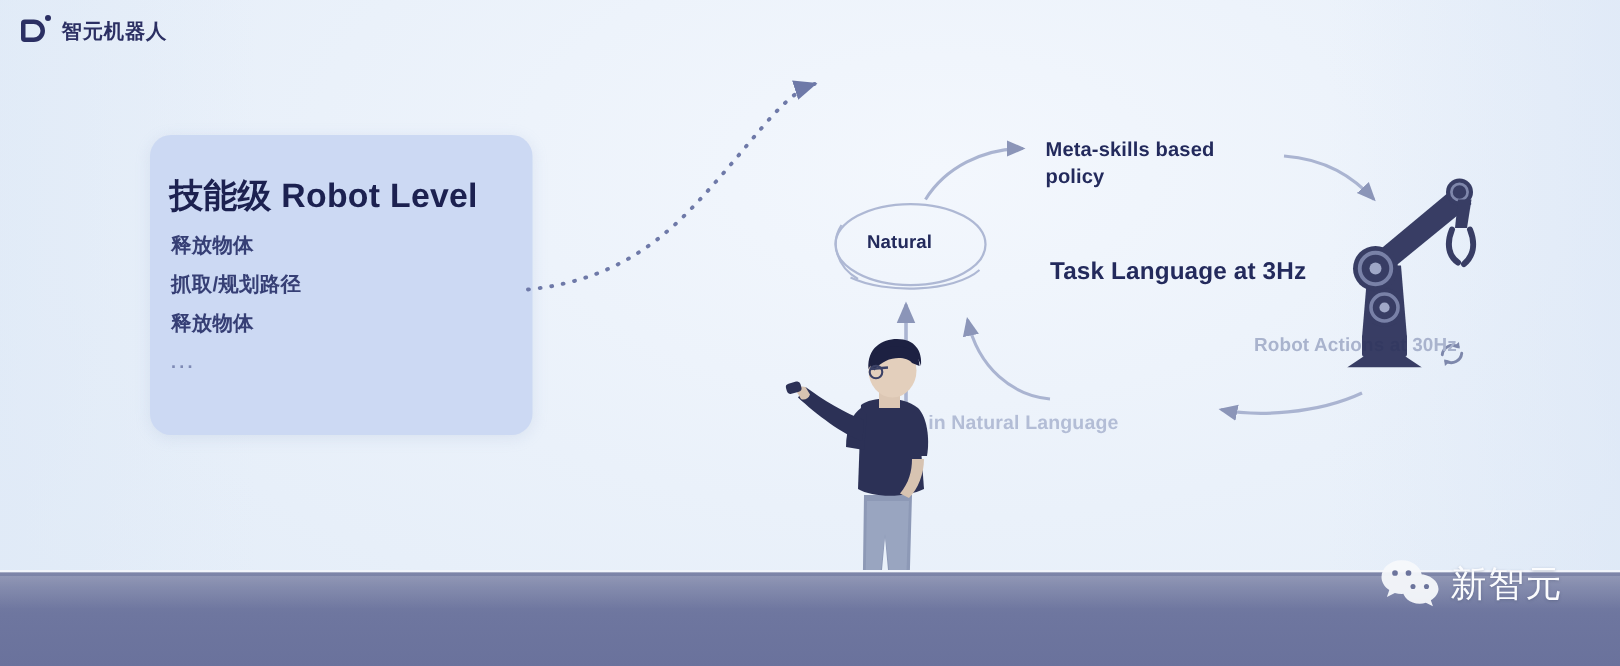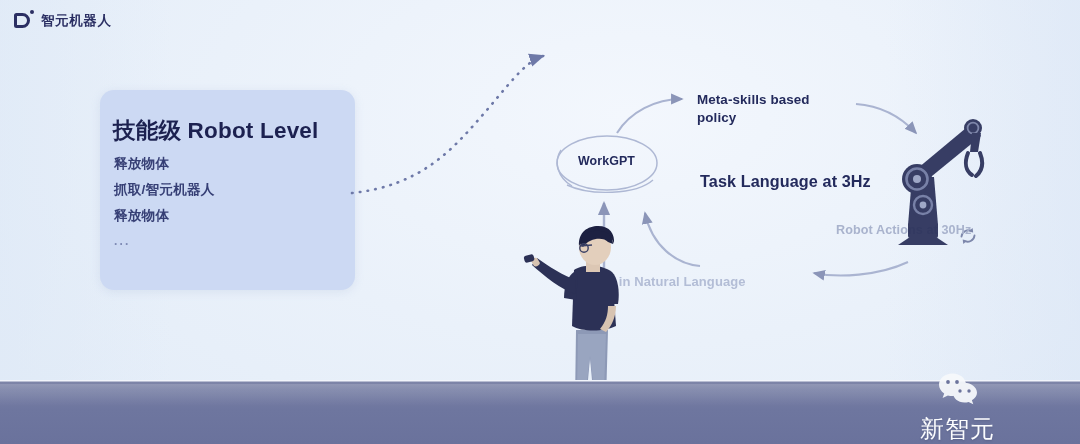--- a/index.html
+++ b/index.html
@@ -78,35 +78,35 @@
   #lbl-robot{left:836px;top:222px;font-size:12.6px;line-height:17px;color:#a9b3cd;font-weight:600;}
   #lbl-task{left:586px;top:273px;font-size:13px;line-height:18px;color:#b3bdd6;font-weight:600;}
 
   
   #robot{position:absolute;left:886px;top:105px;width:100px;height:140px;}
 
   
   #presenter{position:absolute;left:520px;top:222px;width:140px;height:210px;}
 
   
-  #watermark{position:absolute;left:920px;top:372px;display:flex;align-items:center;gap:7px;z-index:45;flex-direction:column;}
+  #watermark{position:absolute;left:920px;top:372px;display:flex;align-items:center;gap:7px;z-index:45;}
   #watermark .wm-txt{font-size:24px;font-weight:500;color:#fbfcfe;letter-spacing:1px;text-shadow:0 1px 2px rgba(60,70,100,.35);}
 </style>
 </head>
 <body>
 
 <div id="stage">
 
   <div id="wall"></div>
 
   <div id="skill-card">
     <div id="skill-title">技能级 Robot Level</div>
     <div id="skill-list">
       <div class="li">释放物体</div>
-      <div class="li">抓取/智元机器人</div>
+      <div class="li">抓取/规划路径</div>
       <div class="li">释放物体</div>
       <div class="li ellipsis">...</div>
     </div>
   </div>
 
 
   <svg class="ovl" viewBox="0 0 1080 444">
     <defs>
       <marker id="ah" markerWidth="7" markerHeight="7" refX="5.2" refY="3" orient="auto">
         <path d="M0,0.4 L6,3 L0,5.6 z" fill="#8b95b8"></path>
@@ -139,21 +139,21 @@
     <g transform="translate(959,228)">
       <path d="M2.5,8.5 A7,7 0 0 1 13,3.2" fill="none" stroke="#7d87ab" stroke-width="1.9" stroke-linecap="round"></path>
       <path d="M15.5,7.5 A7,7 0 0 1 5,12.8" fill="none" stroke="#7d87ab" stroke-width="1.9" stroke-linecap="round"></path>
       <path d="M13.6,0 L14.2,4.4 L9.9,3.3 z" fill="#7d87ab"></path>
       <path d="M4.3,16 L3.7,11.6 L8,12.7 z" fill="#7d87ab"></path>
     </g>
   </svg>
 
   <div class="dlabel" id="lbl-meta">Meta-skills based policy</div>
   <div class="dlabel" id="lbl-replans">Task Language at 3Hz</div>
-  <div class="dlabel" id="lbl-workgpt">WorkGPT</div>
+  <div class="dlabel" id="lbl-workgpt">Natural</div>
   <div class="dlabel" id="lbl-robot">Robot Actions at 30Hz</div>
   <div class="dlabel" id="lbl-task">Task in Natural Language</div>
 
   <svg id="robot" viewBox="0 0 100 140">
     <g fill="#2a3059" opacity="0.93">
       <path d="M24,132 L12,140 L62,140 L50,132 z"></path>
       <rect x="22" y="118" width="30" height="15" rx="2"></rect>
       <path d="M26,72 L48,72 L52,120 L22,120 z"></path>
       <circle cx="37" cy="100" r="13" fill="#2a3059"></circle>
       <circle cx="37" cy="100" r="9" fill="none" stroke="#7c86ae" stroke-width="2.4" opacity=".85"></circle>

